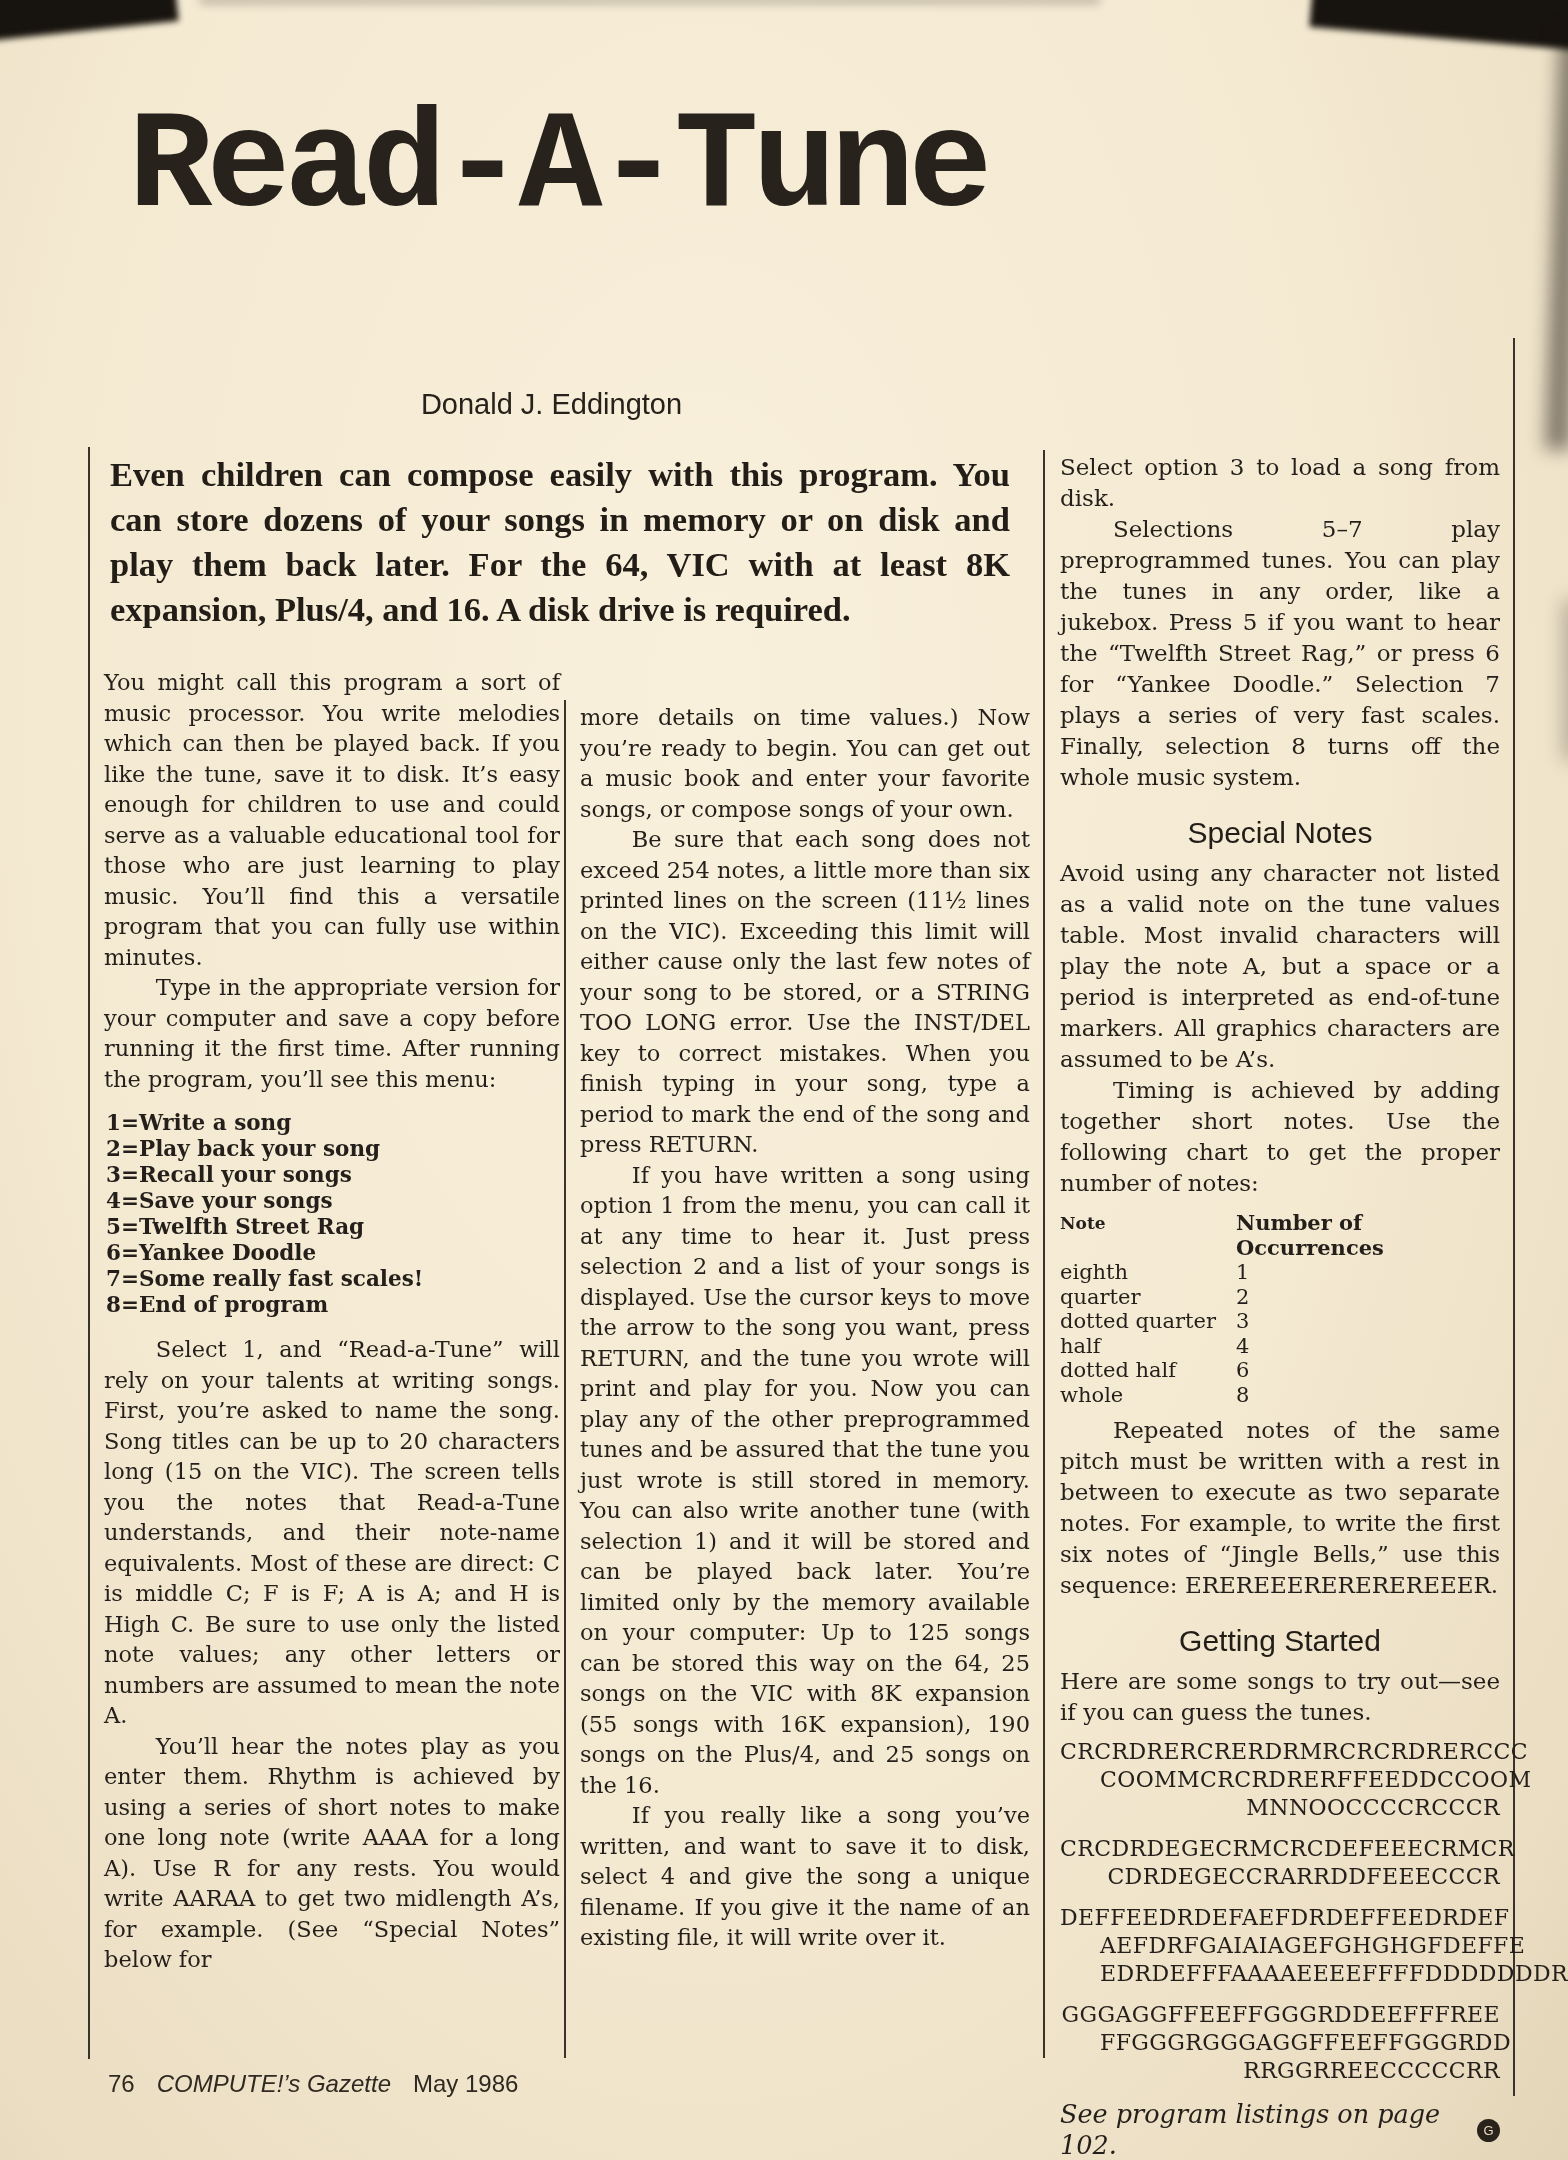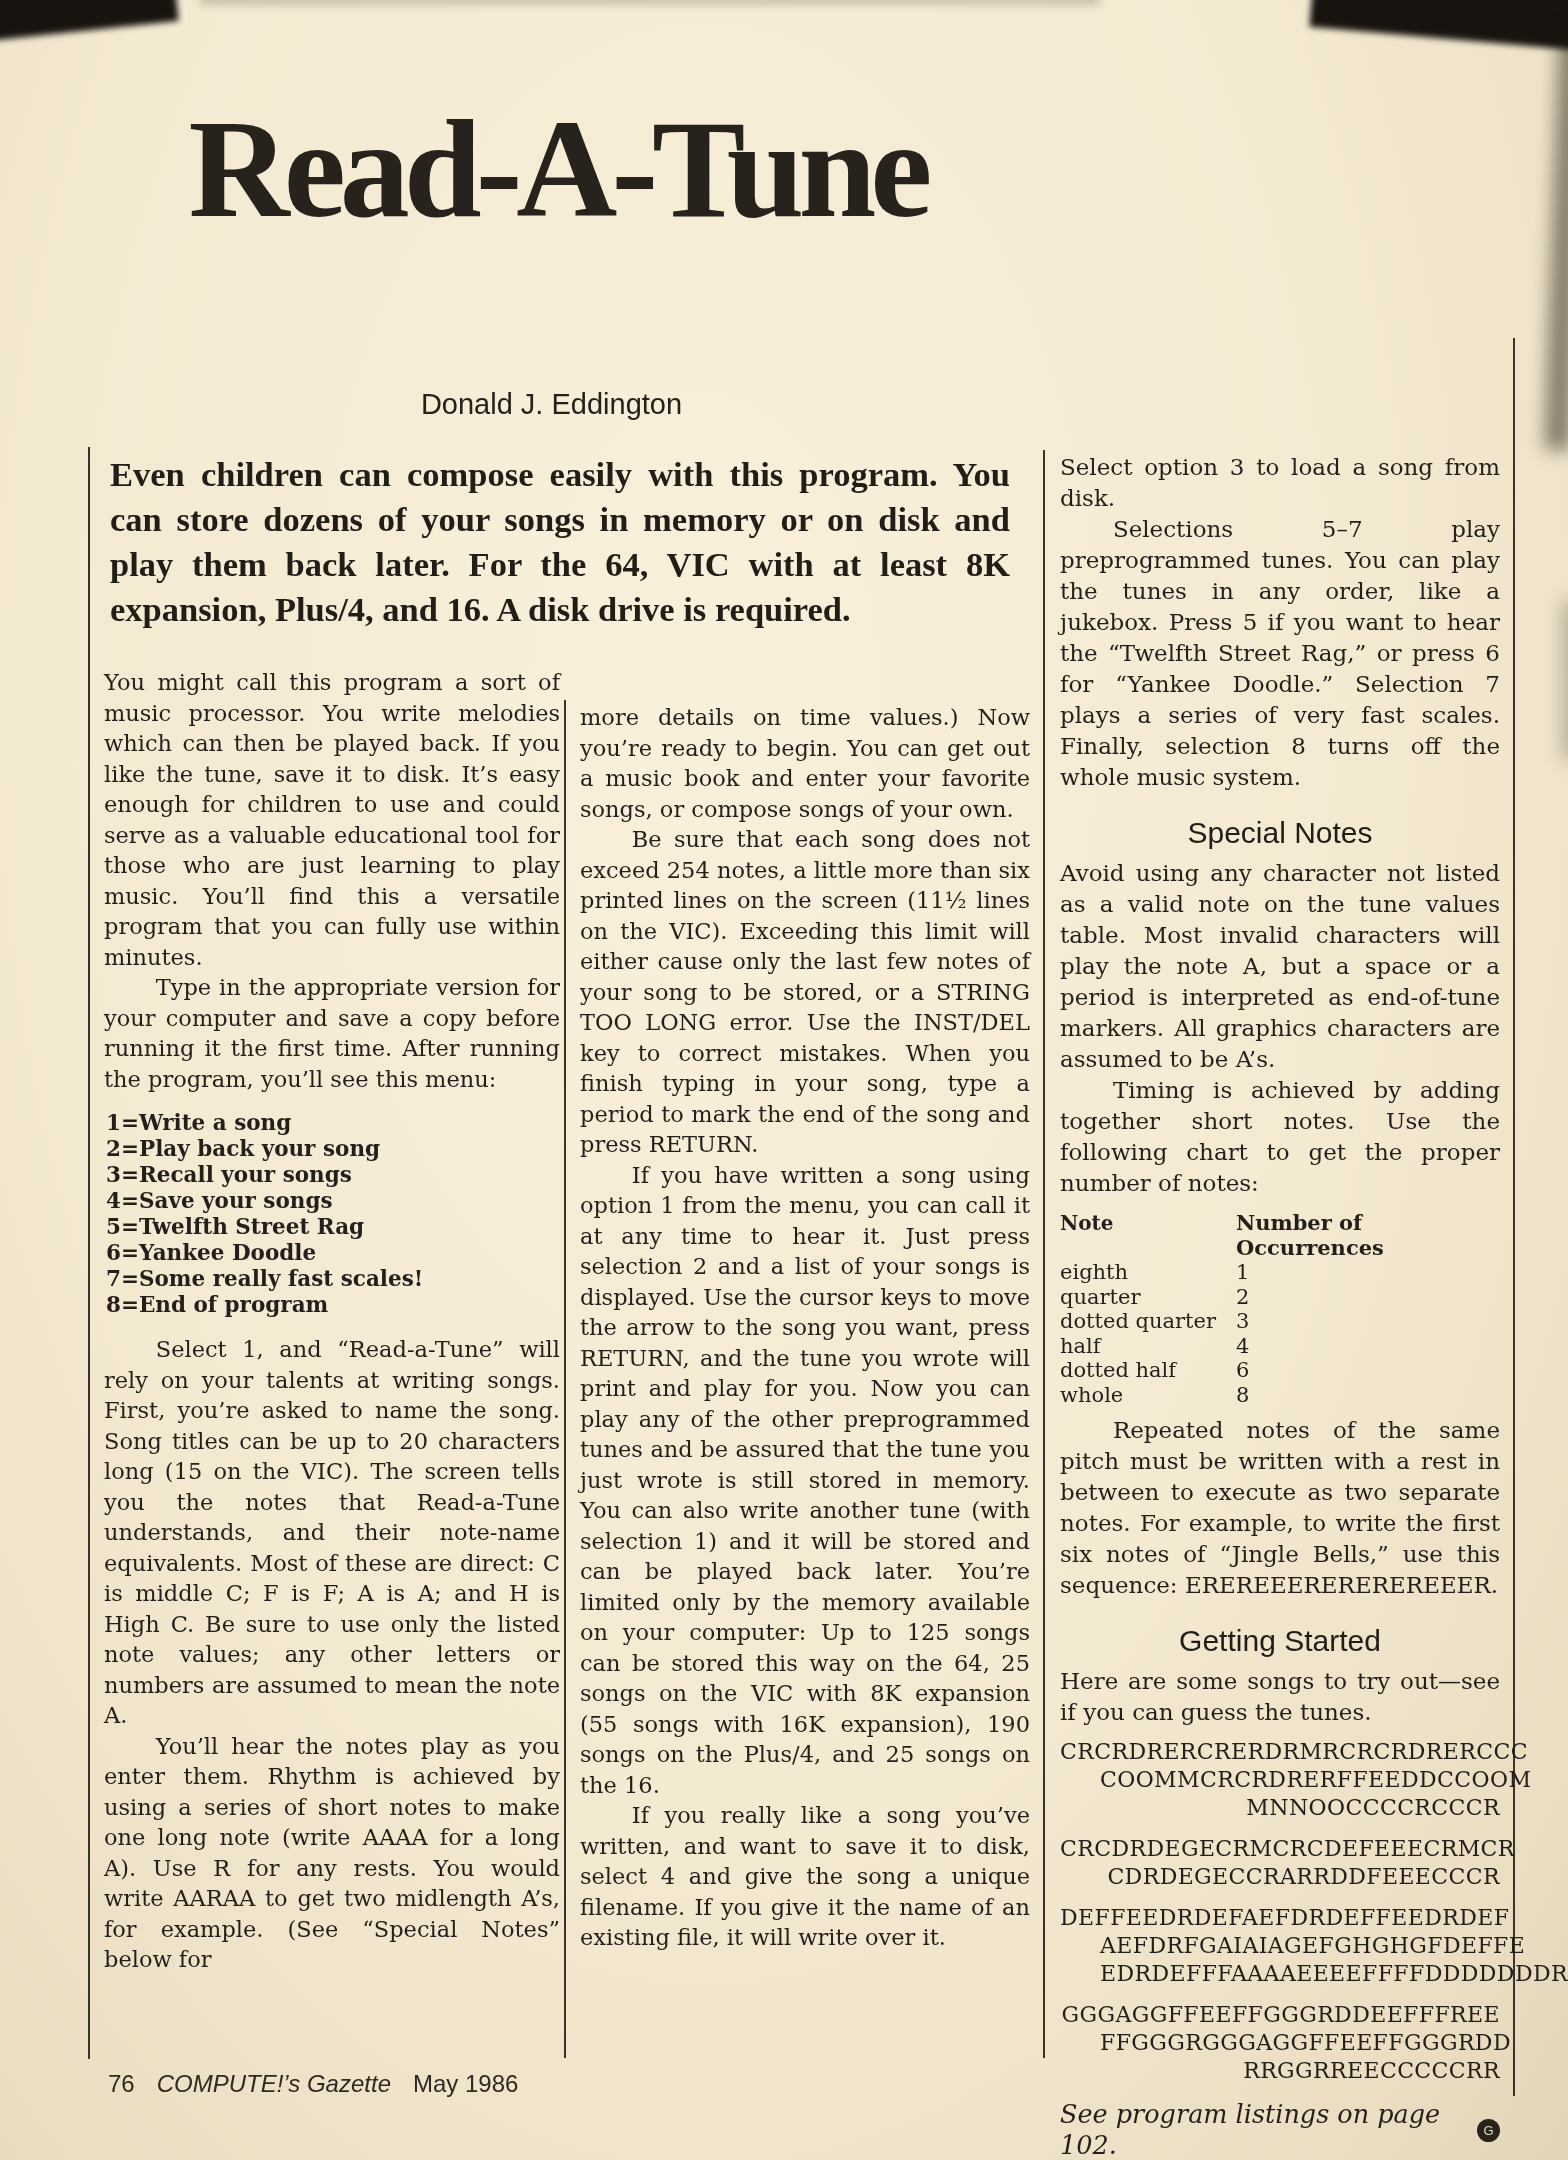--- a/index.html
+++ b/index.html
@@ -13,21 +13,21 @@
   
   .art{position:absolute;background:#17130e;}
   .art-tl{top:-30px;left:-34px;width:210px;height:62px;transform:rotate(-6deg);filter:blur(3px);}
   .art-tr{top:-34px;right:-44px;width:300px;height:74px;transform:rotate(5deg);filter:blur(3px);}
   .art-redge{top:30px;right:-10px;width:26px;height:420px;filter:blur(9px);opacity:.5;transform:rotate(2deg);}
   .art-redge2{top:600px;right:-14px;width:18px;height:160px;filter:blur(10px);opacity:.3;}
   .art-top{top:-4px;left:200px;width:900px;height:8px;filter:blur(5px);opacity:.25;}
 
   .title{
     position:absolute;left:105px;top:88px;width:905px;text-align:center;
-    font-family:Liberation Serif, serif;font-weight:bold;font-size:140px;
+    font-family:Liberation Mono, monospace;font-weight:bold;font-size:140px;
     letter-spacing:-6px;color:#27221c;
   }
   .byline{
     position:absolute;left:99px;top:388px;width:905px;text-align:center;
     font-family:"Liberation Sans", sans-serif;font-size:29px;color:#26211b;
   }
   .intro{
     position:absolute;left:110px;top:452px;width:900px;
     font-family:"Liberation Serif", serif;font-weight:bold;
     font-size:34.5px;line-height:45px;text-align:justify;color:#221d17;
@@ -50,21 +50,21 @@
 
   .subhead{
     font-family:"Liberation Sans", sans-serif;font-weight:normal;font-size:30px;
     margin:24px 0 10px 0;text-align:center;color:#221d17;
   }
   .note-table{margin:12px 0 8px 0;font-size:21px;line-height:24.5px;text-align:left;}
   .nt-row{display:flex;}
   .nt-label{width:40%;}
   .nt-value{width:60%;text-align:left;}
   .nt-head .nt-label,.nt-head .nt-value{font-weight:bold;}
-  .nt-head .nt-label{font-size:20px;}
+  .nt-head .nt-label{font-size:17px;}
 
   .songs{margin-top:10px;text-align:right;font-size:22px;line-height:28px;letter-spacing:.4px;}
   .song{margin-bottom:13px;}
   .song-line{padding-left:40px;white-space:nowrap;}
   .song-line.first{padding-left:0;}
 
   .see-listings{
     margin-top:14px;display:flex;align-items:center;
     font-style:italic;font-size:25.5px;text-align:left;
   }

